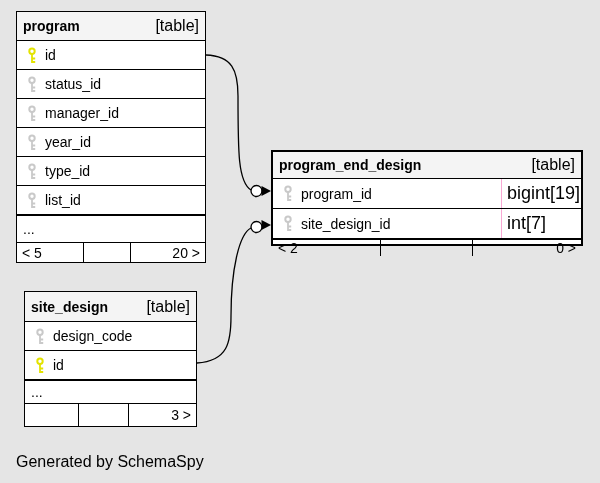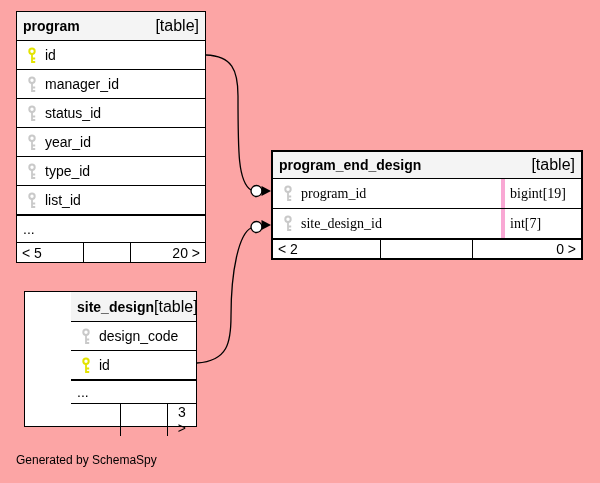--- a/index.html
+++ b/index.html
@@ -1,20 +1,20 @@
 <!DOCTYPE html>
 <html><head>
 <meta charset="utf-8">
 <style>
   html, body { margin: 0; padding: 0; background: #ffffff; }
   .canvas {
     position: relative;
     width: 600px;
     height: 483px;
-    background: #fca5a5;
+    background: #e5e5e5;
     font-family: "Liberation Sans", sans-serif;
     color: #000;
     overflow: hidden;
   }
   .dbtable {
     position: absolute;
     background: #ffffff;
     border: 1px solid #000;
     box-sizing: border-box;
     display: flex;
@@ -44,26 +44,26 @@
     background: #fff;
   }
   .keyicon { width: 10px; height: 17px; margin-right: 8px; flex: none; }
   .key-primary { color: #e3e300; }
   .key-ref     { color: #c9c9c9; }
   .cname { white-space: nowrap; }
   .ctype {
     margin-left: auto;
     width: 80px;
     align-self: stretch;
-    border-left: 4px solid #f9a8d4;
+    border-left: 1px solid #f9a8d4;
     display: flex;
     align-items: center;
     padding: 0 5px;
     box-sizing: border-box;
-    font-size: 14px;
+    font-size: 18px;
   }
   .erow {
     border-top: 1px solid #000;
     border-bottom: 1px solid #000;
     padding-left: 6px;
     display: flex;
     align-items: center;
     box-sizing: border-box;
     flex: none;
     font-size: 14px;
@@ -85,46 +85,46 @@
 
   
   #t-program { left: 16px; top: 11px; width: 190px; height: 252px; }
   #t-program .thead { height: 29px; }
   #t-program .trow  { height: 29px; }
   #t-program .erow  { height: 28px; }
   #t-program .fcell.left { width: 66px; }
   #t-program .fcell.mid  { width: 48px; }
 
   
-  #t-ped { left: 271px; top: 150px; width: 312px; height: 110px; }
+  #t-ped { left: 271px; top: 150px; width: 312px; height: 96px; }
   #t-ped .thead { height: 27px; }
-  #t-ped .trow  { height: 30px; font-family: Liberation Serif, serif; }
+  #t-ped .trow  { height: 30px; }
   #t-ped .fcell.left { width: 107px; }
   #t-ped .fcell.mid  { width: 93px; }
   #t-ped .tfoot { border-top: 1px solid #000; }
 
   
-  #t-sited { left: 24px; top: 291px; width: 173px; height: 136px; padding-left: 46px; }
+  #t-sited { left: 24px; top: 291px; width: 173px; height: 136px; }
   #t-sited .thead { height: 30px; }
   #t-sited .trow  { height: 29px; }
   #t-sited .erow  { height: 24px; }
   #t-sited .fcell.left { width: 53px; }
   #t-sited .fcell.mid  { width: 51px; }
 
   .rel-overlay {
     position: absolute;
     left: 0; top: 0;
     width: 600px; height: 483px;
     pointer-events: none;
   }
   .gen-note {
     position: absolute;
     left: 16px;
     top: 453px;
-    font-size: 12px;
+    font-size: 16px;
   }
 </style>
 </head>
 <body>
 
 <div class="canvas">
 
   <svg class="rel-overlay" viewBox="0 0 600 483">
     <g>
       <path d="M206,55 C232,56 238,70 238,96 C238,152 238,182 251,190" fill="none" stroke="#000" stroke-width="1.3"></path>
@@ -148,28 +148,28 @@
           <circle cx="5" cy="4.2" r="2.7" fill="none" stroke="currentColor" stroke-width="2"></circle>
           <path d="M5 7 V16 M5 11.5 H8.2 M5 15 H8.2" stroke="currentColor" stroke-width="1.8" fill="none"></path>
         </svg>
       <span class="cname">id</span>
     </div>
     <div class="trow">
       <svg class="keyicon key-ref" viewBox="0 0 10 17">
           <circle cx="5" cy="4.2" r="2.7" fill="none" stroke="currentColor" stroke-width="2"></circle>
           <path d="M5 7 V16 M5 11.5 H8.2 M5 15 H8.2" stroke="currentColor" stroke-width="1.8" fill="none"></path>
         </svg>
+      <span class="cname">status_id</span>
+    </div>
+    <div class="trow">
+      <svg class="keyicon key-ref" viewBox="0 0 10 17">
+          <circle cx="5" cy="4.2" r="2.7" fill="none" stroke="currentColor" stroke-width="2"></circle>
+          <path d="M5 7 V16 M5 11.5 H8.2 M5 15 H8.2" stroke="currentColor" stroke-width="1.8" fill="none"></path>
+        </svg>
       <span class="cname">manager_id</span>
-    </div>
-    <div class="trow">
-      <svg class="keyicon key-ref" viewBox="0 0 10 17">
-          <circle cx="5" cy="4.2" r="2.7" fill="none" stroke="currentColor" stroke-width="2"></circle>
-          <path d="M5 7 V16 M5 11.5 H8.2 M5 15 H8.2" stroke="currentColor" stroke-width="1.8" fill="none"></path>
-        </svg>
-      <span class="cname">status_id</span>
     </div>
     <div class="trow">
       <svg class="keyicon key-ref" viewBox="0 0 10 17">
           <circle cx="5" cy="4.2" r="2.7" fill="none" stroke="currentColor" stroke-width="2"></circle>
           <path d="M5 7 V16 M5 11.5 H8.2 M5 15 H8.2" stroke="currentColor" stroke-width="1.8" fill="none"></path>
         </svg>
       <span class="cname">year_id</span>
     </div>
     <div class="trow">
       <svg class="keyicon key-ref" viewBox="0 0 10 17">

